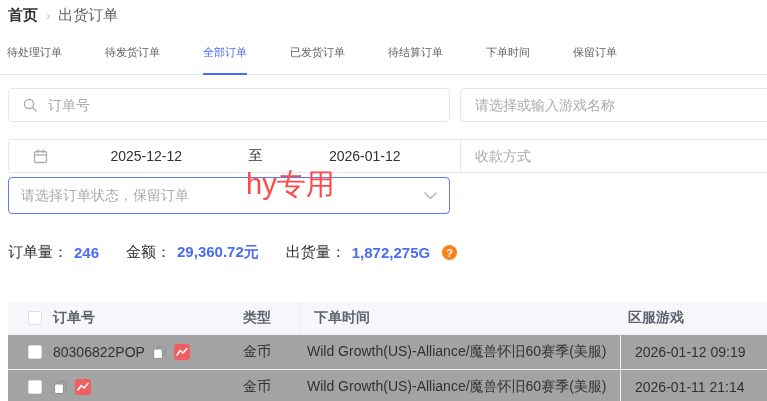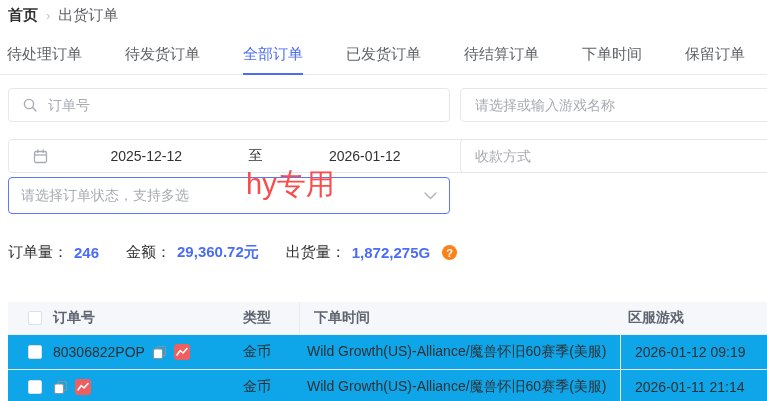--- a/index.html
+++ b/index.html
@@ -9,21 +9,21 @@
     color:#303133;-webkit-font-smoothing:antialiased;
   }
   
   .breadcrumb{position:absolute;top:6px;left:8px;font-size:15px;display:flex;align-items:center;gap:8px;}
   .breadcrumb .home{font-weight:700;color:#303133;}
   .breadcrumb .sep{color:#c0c4cc;font-size:13px;}
   .breadcrumb .current{color:#606266;}
   
   .tabs{position:absolute;top:45px;left:0;width:767px;display:flex;gap:43px;padding-left:7px;
         border-bottom:1px solid #e4e7ed;box-sizing:border-box;height:30px;}
-  .tab{font-size:15px;color:#606266;padding-bottom:10px;cursor:pointer;white-space:nowrap;}
+  .tab{font-size:11px;color:#606266;padding-bottom:10px;cursor:pointer;white-space:nowrap;}
   .tab.active{color:#4a6cf7;border-bottom:2px solid #4a6cf7;margin-bottom:-1px;}
   
   .inp{position:absolute;box-sizing:border-box;height:34px;border:1px solid #e4e7ed;border-radius:4px;
        display:flex;align-items:center;background:#fff;}
   .inp input{border:none;outline:none;flex:1;font-size:14px;color:#303133;background:transparent;
        font-family:"Liberation Sans",sans-serif;min-width:0;}
   .inp input::placeholder{color:#a8abb2;}
   #order-input{left:8px;top:88px;width:442px;padding:0 10px 0 14px;gap:9px;}
   #game-input{left:460px;top:88px;width:442px;padding:0 10px 0 12px;}
   #date-range{left:8px;top:139px;width:464px;padding:0 8px 0 24px;}
@@ -41,21 +41,21 @@
   .stats{position:absolute;left:8px;top:243px;display:flex;align-items:center;font-size:15px;}
   .stat-label{color:#303133;font-weight:500;}
   .stat-value{color:#4a6cf7;font-weight:700;margin-left:6px;}
   .stat-gap{width:27px;}
   .help-icon{width:15px;height:15px;border-radius:50%;background:#fa8219;color:#fff;font-size:11px;
        font-weight:700;display:flex;align-items:center;justify-content:center;margin-left:12px;cursor:pointer;}
   
   .table{position:absolute;left:8px;top:302px;width:759px;}
   .trow{display:grid;grid-template-columns:37px 190px 64px 321px 1fr;align-items:center;}
   .thead{height:32px;background:#f5f7fa;border-bottom:1px solid #ebeef5;}
-  .tbody-row{height:34px;border-bottom:1px solid #ebeef5;background:#0ea5e9;}
+  .tbody-row{height:34px;border-bottom:1px solid #ebeef5;background:#a3a3a3;}
   .cell{padding-left:8px;font-size:14px;white-space:nowrap;overflow:hidden;}
   .cell.head{color:#5f6470;font-weight:600;}
   .cell.time{padding-left:14px;border-left:1px solid #ebeef5;height:100%;display:flex;align-items:center;box-sizing:border-box;}
   .thead .cell.time{border-left-color:#e9ecf2;}
   .cb-cell{padding-left:20px;}
   .checkbox{appearance:none;-webkit-appearance:none;width:14px;height:14px;border:1px solid #dcdfe6;
        border-radius:2px;background:#fff;margin:0;cursor:pointer;display:block;}
   .order-cell{display:flex;align-items:center;gap:7px;}
   .order-no{color:#303133;}
   .copy-icon{cursor:pointer;display:block;}
@@ -103,21 +103,21 @@
   <span class="date-part">2025-12-12</span>
   <span class="date-sep">至</span>
   <span class="date-part">2026-01-12</span>
 </div>
 
 <div class="inp" id="payment-input">
   <input placeholder="收款方式" style="">
 </div>
 
 <div class="inp" id="status-select">
-  <span class="placeholder-text">请选择订单状态，支持多选</span>
+  <span class="placeholder-text">请选择订单状态，保留订单</span>
   <svg class="icon-svg" width="13" height="8" viewBox="0 0 13 8">
     <polyline points="1,1 6.5,6.5 12,1" fill="none" stroke="#b4b8bf" stroke-width="1.5" stroke-linecap="round" stroke-linejoin="round"></polyline>
   </svg>
 </div>
 
 <div class="watermark">hy专用</div>
 
 <div class="stats">
   <span class="stat-label">订单量：</span>
   <span class="stat-value">246</span>

